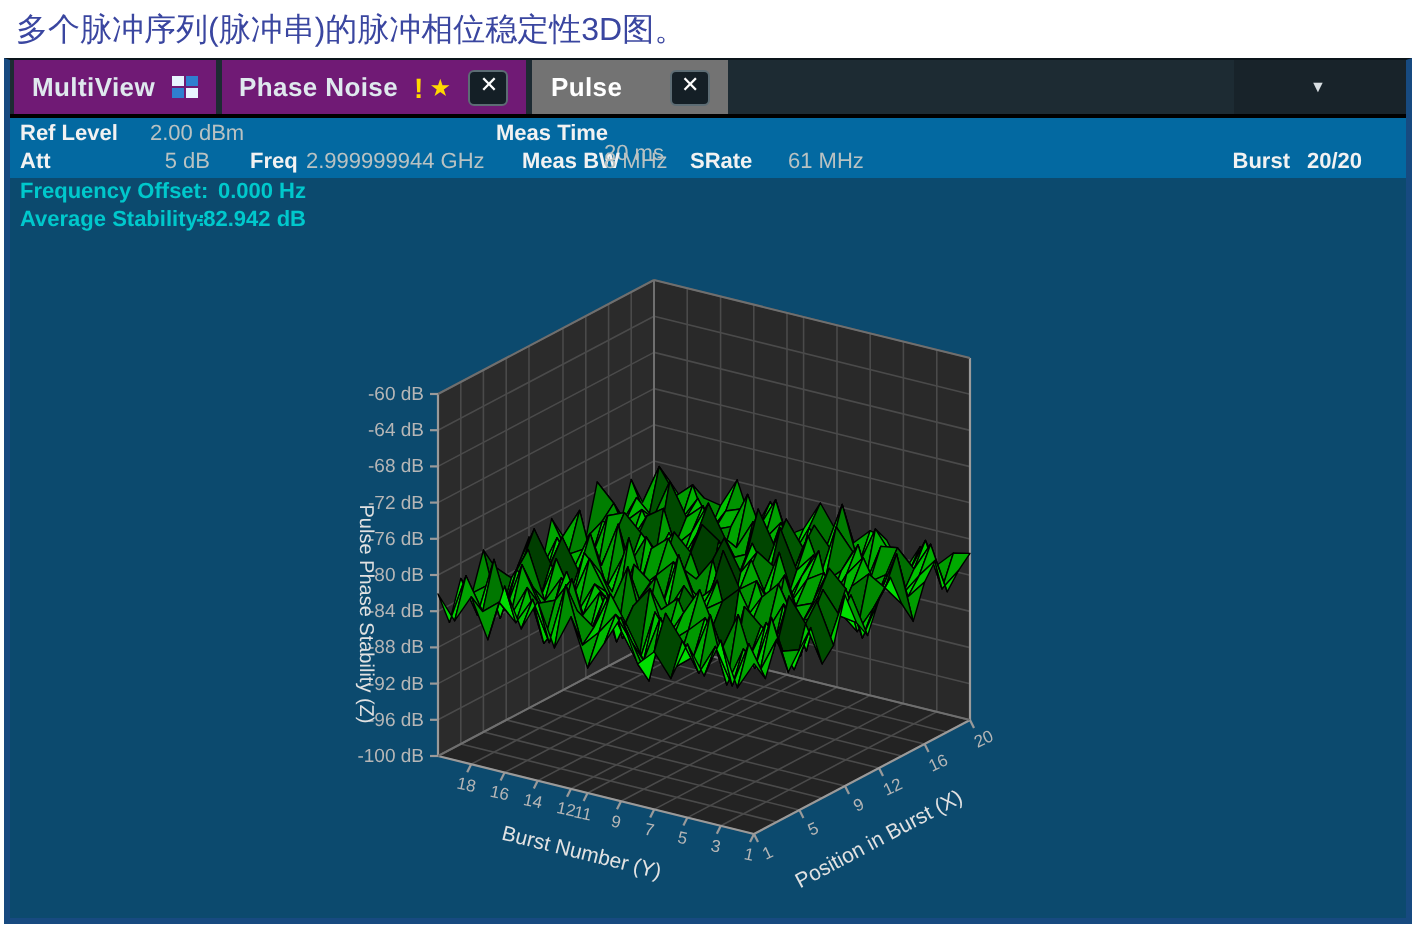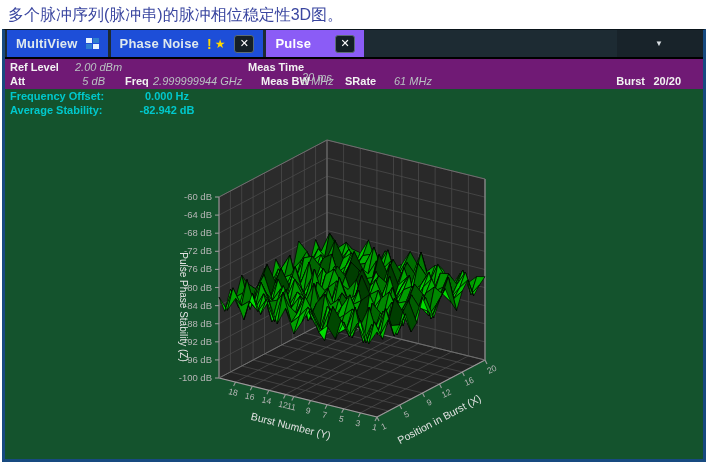--- a/index.html
+++ b/index.html
@@ -8,53 +8,53 @@
     font-family:"Liberation Sans","DejaVu Sans",sans-serif;overflow:hidden;
   }
   .caption{position:absolute;left:8px;top:5px;font-size:16px;color:#3a46a0;}
   .app{
     position:absolute;left:2px;top:29px;width:704px;height:433px;box-sizing:border-box;
     background:#000;border:3px solid #174a80;border-top:1px solid #0a141a;
     display:flex;flex-direction:column;
   }
   
   .tabbar{height:27px;background:#1d2b33;display:flex;align-items:stretch;border-bottom:2px solid #000;position:relative;}
-  .tab{display:flex;align-items:center;padding:0 9px;margin-right:3px;background:#1d4ed8;cursor:pointer;}
-  .tab.active{background:#8b5cf6;}
+  .tab{display:flex;align-items:center;padding:0 9px;margin-right:3px;background:#701a75;cursor:pointer;}
+  .tab.active{background:#737373;}
   .tab-label{font-size:13px;font-weight:bold;color:#dfe9ee;letter-spacing:.2px;}
   .tab.active .tab-label{color:#ffffff;}
   .mv-icon{display:inline-grid;grid-template-columns:6px 6px;grid-template-rows:5px 5px;gap:1px;margin-left:8px;}
   .mv-icon i{display:block;}
   .mv-icon i:nth-child(1),.mv-icon i:nth-child(4){background:#e8f4ff;}
   .mv-icon i:nth-child(2),.mv-icon i:nth-child(3){background:#2f7fd0;}
   .warn{color:#ffd800;font-weight:bold;font-size:14px;margin-left:8px;}
   .star{color:#ffd800;font-size:12px;margin-left:3px;}
   .closebox{
     width:18px;height:16px;margin-left:9px;border:1px solid #5c6c74;border-radius:3px;
     background:#141f26;color:#fff;font-size:11px;font-weight:bold;line-height:15px;text-align:center;
   }
   .tabbar-cap{position:absolute;right:0;top:0;bottom:0;width:86px;background:#18232a;display:flex;align-items:center;}
   .dropdown{color:#d8dee2;font-size:8px;margin-left:38px;}
   
-  .chbar{height:30px;background:#701a75;position:relative;font-size:11px;padding-left:23px;}
+  .chbar{height:30px;background:#0369a1;position:relative;font-size:11px;padding-left:23px;}
   .chbar .lbl{position:absolute;color:#f2f2f2;font-weight:bold;white-space:nowrap;}
-  .chbar .val{position:absolute;color:#b9c2c2;white-space:nowrap;font-style:italic;}
+  .chbar .val{position:absolute;color:#b9c2c2;white-space:nowrap;}
   
   .titlebar{height:13px;background:linear-gradient(180deg,#3068dc,#1b49ba);display:flex;align-items:center;padding:0 5px;}
   .wtitle{font-size:11px;font-weight:bold;color:#ffffff;line-height:13px;}
   .trace{margin-left:auto;display:flex;align-items:center;}
   .trace .dot{width:6px;height:6px;border-radius:50%;margin-right:4px;}
   .trace-label{font-size:11px;color:#ffffff;}
   
   .colorbar{height:11px;position:relative;}
   .colorbar span{position:absolute;top:0;font-size:10px;line-height:11px;color:#001848;font-weight:bold;}
   
-  .plot{flex:1;background:#14532d;position:relative;}
+  .plot{flex:1;background:#0c4a6e;position:relative;}
   .ann-label{position:absolute;color:#00c8cc;font-weight:bold;font-size:11px;}
-  .ann-value{position:absolute;color:#00c8cc;font-weight:bold;font-size:11px;width:60px;text-align:center;margin-left:44px;}
+  .ann-value{position:absolute;color:#00c8cc;font-weight:bold;font-size:11px;width:60px;text-align:right;}
   #plot3d{position:absolute;left:0;top:0;width:708px;height:464px;pointer-events:none;}
   #plot3d text{font-family:"Liberation Sans","DejaVu Sans",sans-serif;}
 </style>
 </head>
 <body>
 
 <div class="caption">多个脉冲序列(脉冲串)的脉冲相位稳定性3D图。</div>
 
 <div class="app">
 

